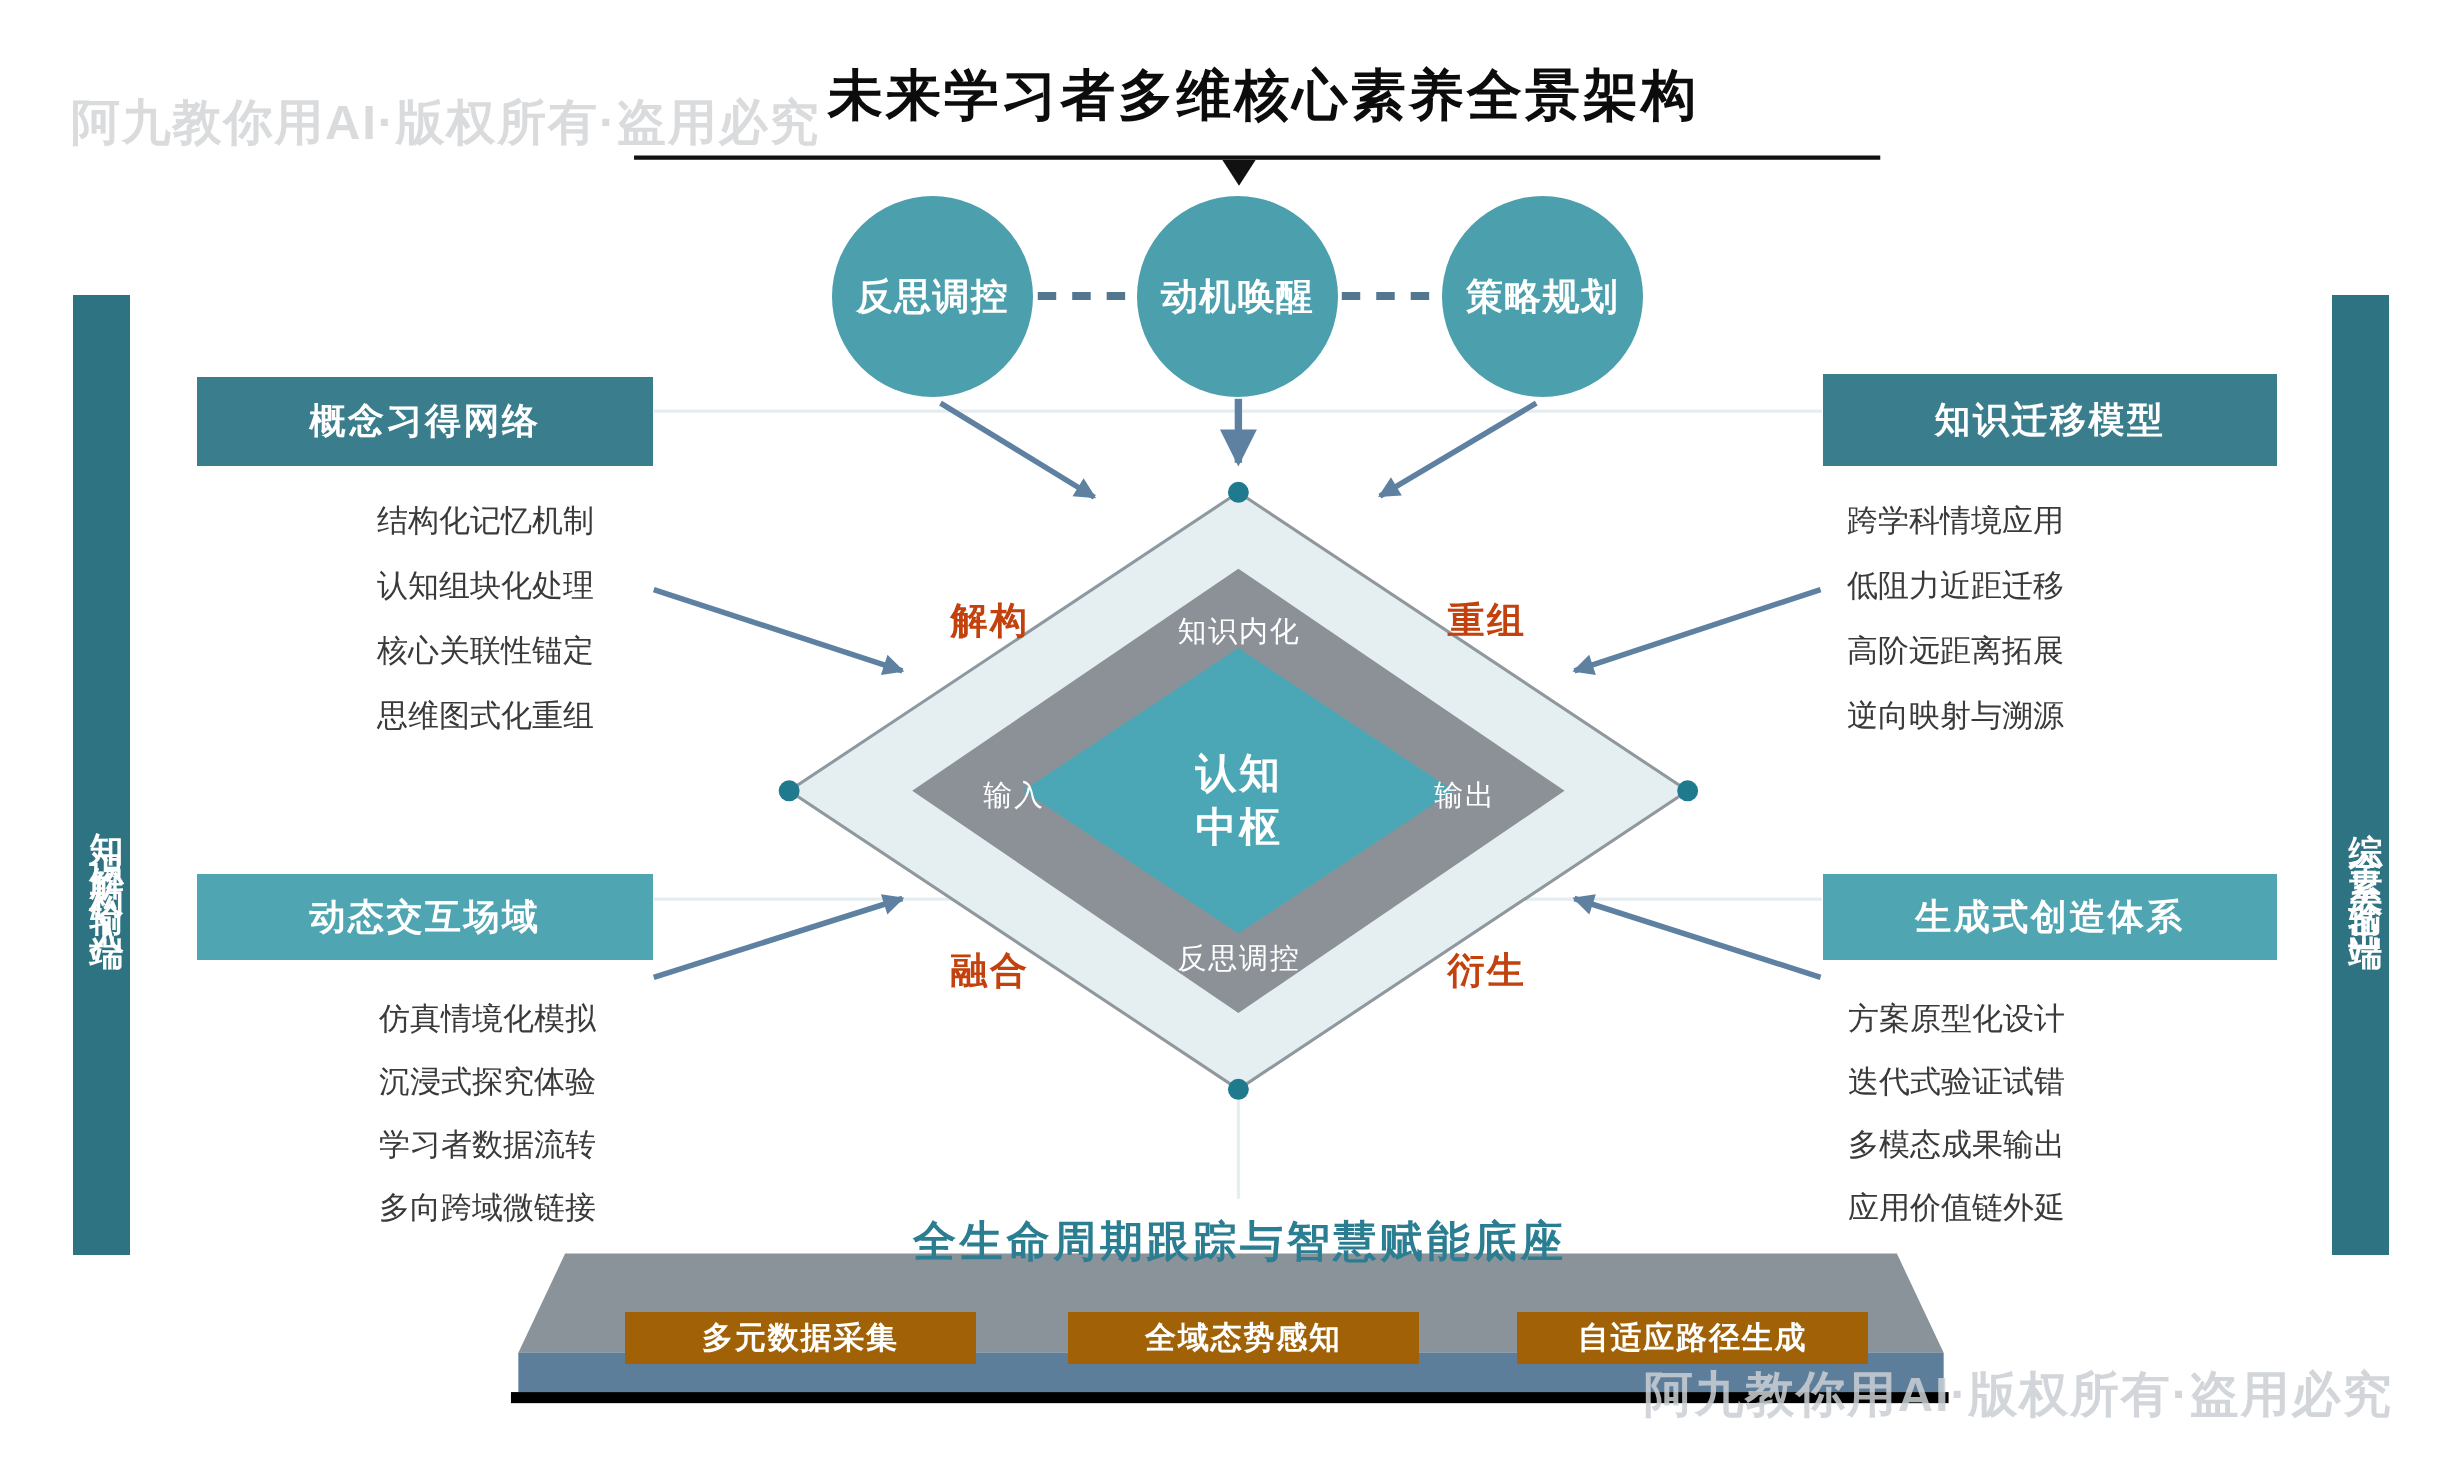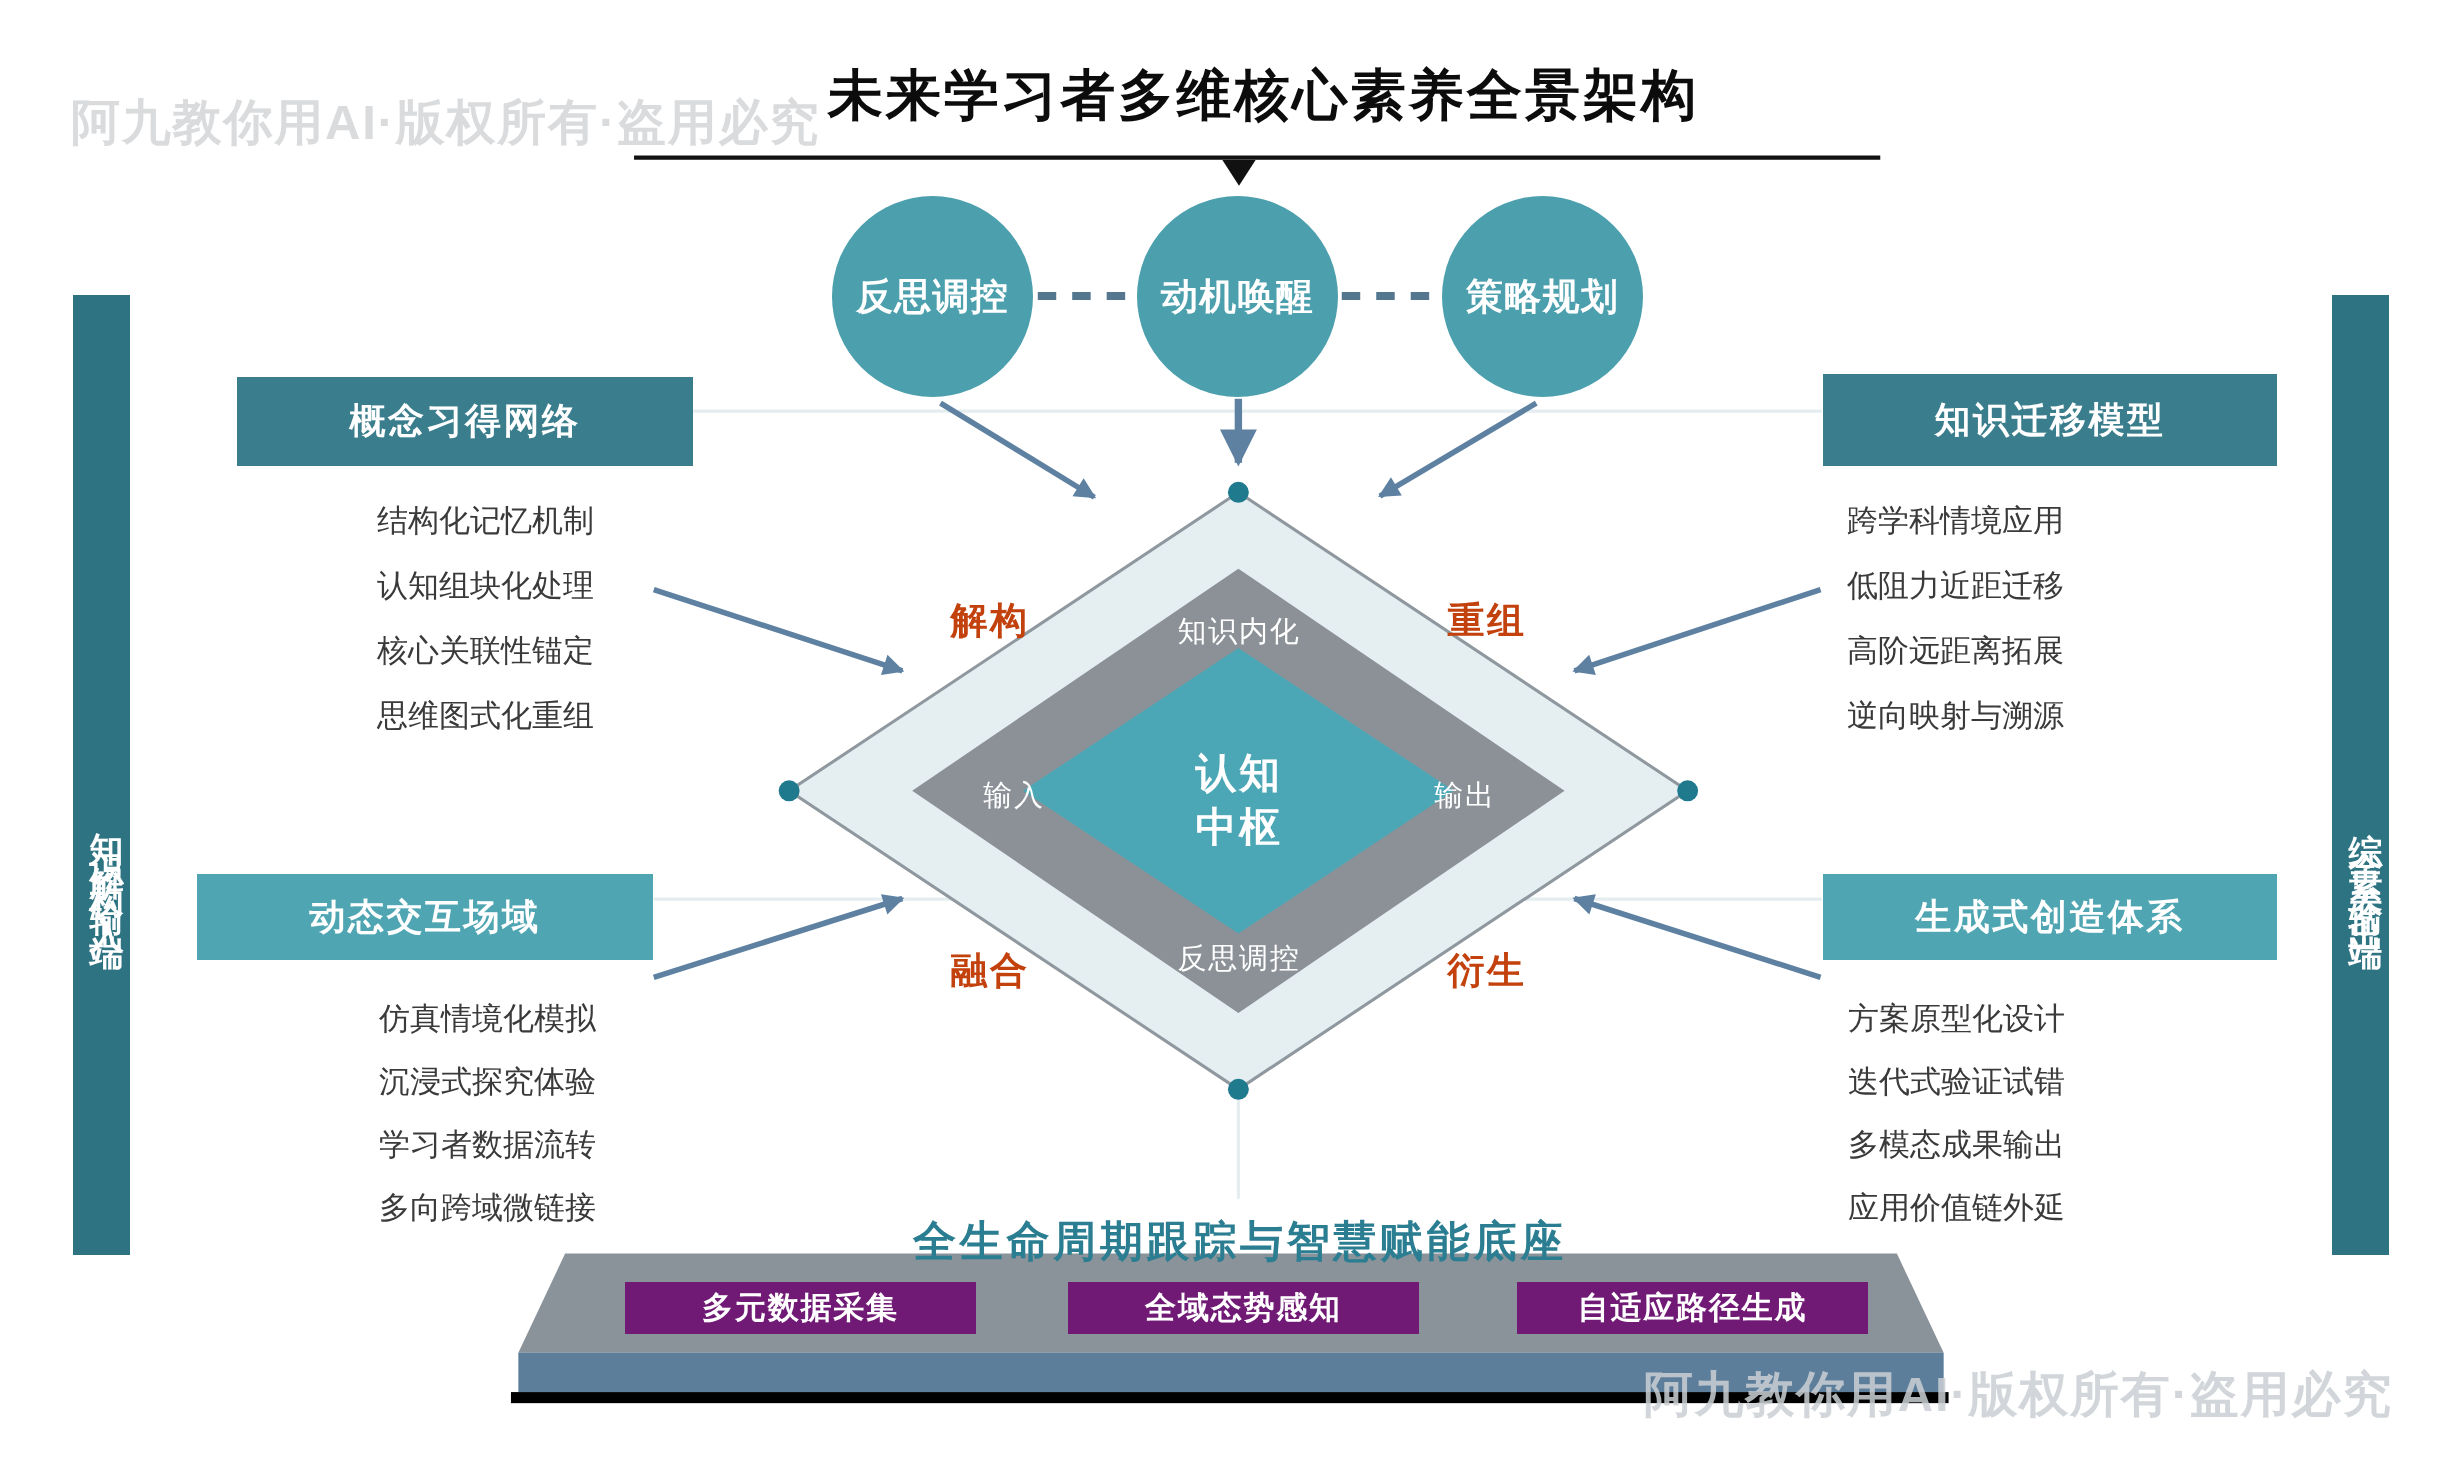--- a/index.html
+++ b/index.html
@@ -53,22 +53,22 @@
   .core-label{
     z-index:3;transform:translate(-50%,-50%);text-align:center;
     color:#ffffff;font-size:41px;font-weight:700;line-height:54px;letter-spacing:2.5px;white-space:nowrap;
   }
   
   .base-caption{
     z-index:2;transform:translate(-50%,-50%);
     color:#2b7e91;font-size:43px;font-weight:700;letter-spacing:3.7px;white-space:nowrap;margin-top:16px;
   }
   .base-module{
-    z-index:2;background:#701a75;display:flex;align-items:center;justify-content:center;
-    color:#fff;font-size:31px;font-weight:700;letter-spacing:1.8px;white-space:nowrap;
+    z-index:2;background:#a16207;display:flex;align-items:center;justify-content:center;
+    color:#fff;font-size:31px;font-weight:700;letter-spacing:1.8px;white-space:nowrap;margin-top:30px;
   }
 </style>
 </head>
 <body>
 
 <div id="stage">
 
   <svg id="bg-svg" width="2462" height="1477" viewBox="0 0 4000 2400">
     <defs>
       <marker id="ah" viewBox="0 0 12 12" refX="10" refY="6" markerWidth="6" markerHeight="4.6" orient="auto" markerUnits="strokeWidth">
@@ -120,21 +120,21 @@
   <div class="abs circle" style="left:1137px;top:196px;">动机唤醒</div>
   <div class="abs circle" style="left:1442px;top:196px;">策略规划</div>
 
   <div class="abs rail" style="left:73px;top:295px;width:57px;height:960px;">
     <div class="rail-text">知识解构输入端</div>
   </div>
   <div class="abs rail" style="left:2332px;top:295px;width:57px;height:960px;">
     <div class="rail-text">综合素养输出端</div>
   </div>
 
-  <div class="abs panel-header ph-dark" style="left:197px;top:377px;width:456px;height:89px;margin-left:40px;">概念习得网络</div>
+  <div class="abs panel-header ph-dark" style="left:197px;top:377px;width:456px;height:89px;">概念习得网络</div>
   <div class="abs plist" style="left:377px;top:488px;">
     <div>结构化记忆机制</div>
     <div>认知组块化处理</div>
     <div>核心关联性锚定</div>
     <div>思维图式化重组</div>
   </div>
 
   <div class="abs panel-header ph-dark" style="left:1823px;top:374px;width:454px;height:92px;">知识迁移模型</div>
   <div class="abs plist" style="left:1847px;top:488px;">
     <div>跨学科情境应用</div>

